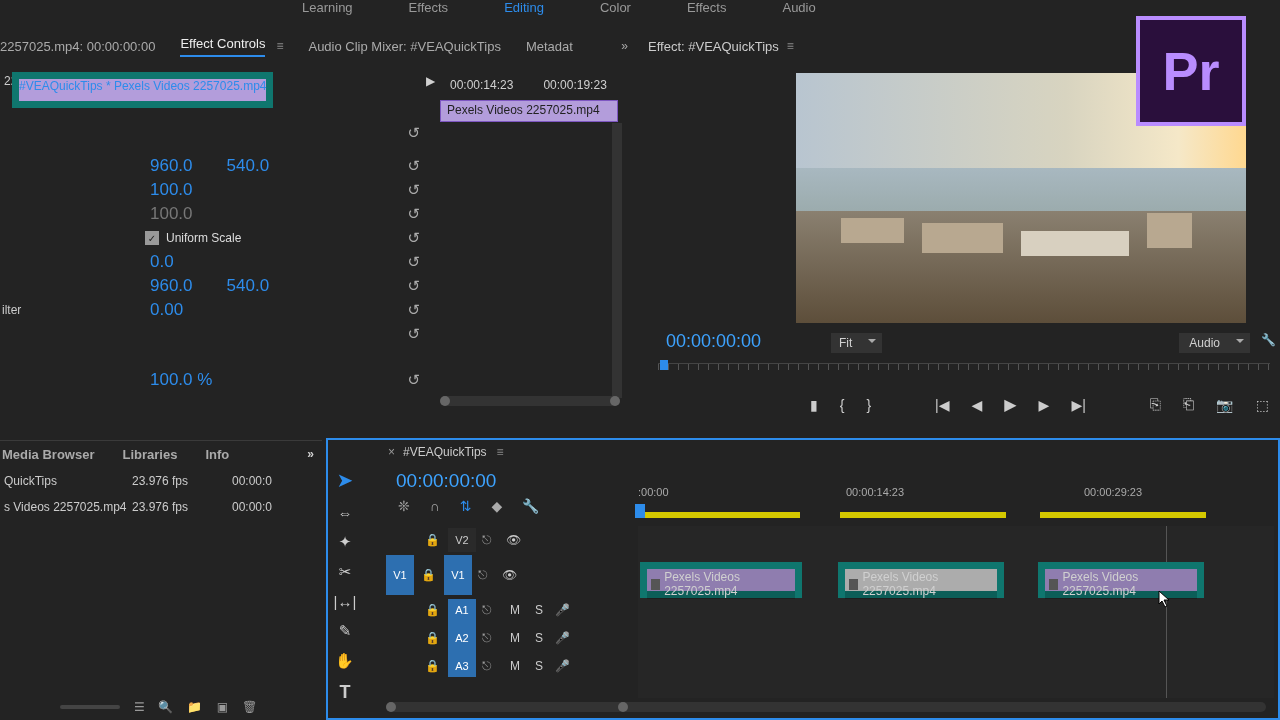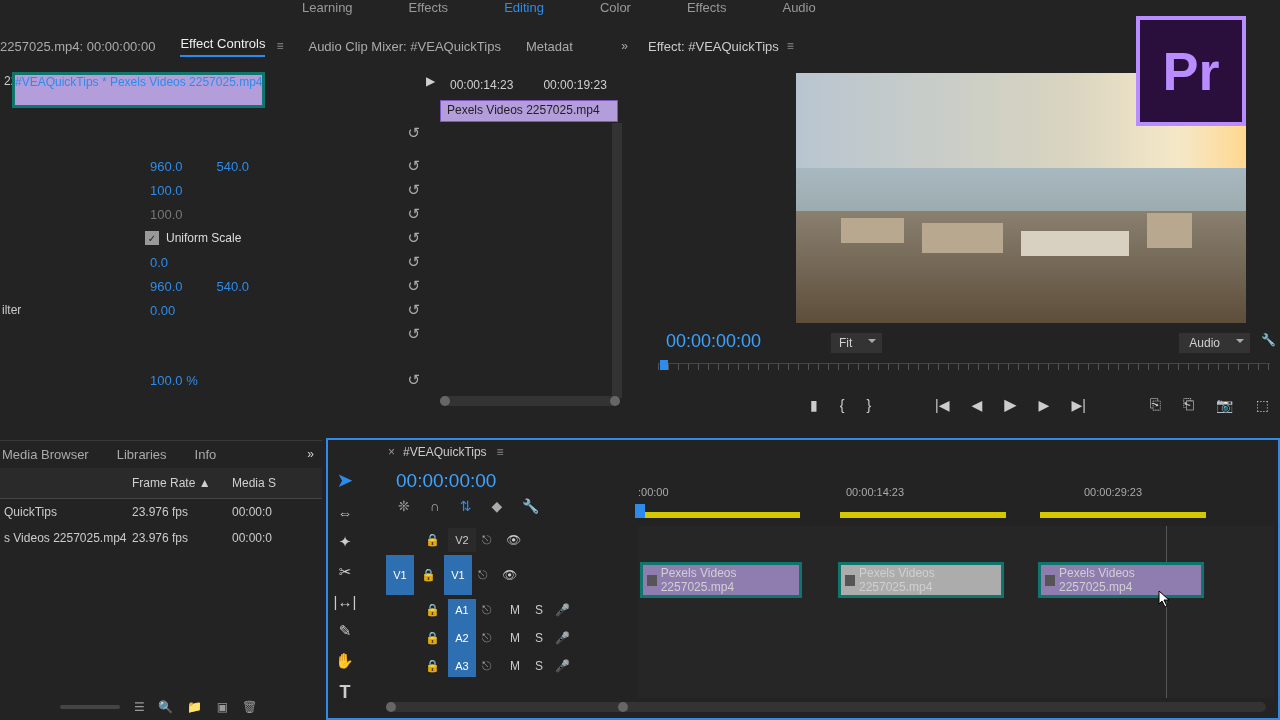--- a/index.html
+++ b/index.html
@@ -17,21 +17,21 @@
 .effect-controls { position: absolute; top: 68px; left: 0; width: 640px; height: 360px; background: #232323; }
 .ec-header { display: flex; align-items: center; gap: 6px; padding: 6px 4px; font-size: 13px; }
 .ec-header .seq { color: #ccc; }
 .ec-header .clip { color: #2d8ceb; margin-left: 8px; }
 .ec-header .dd { color: #aaa; margin-left: 4px; }
 .ec-tc { position: absolute; top: 10px; left: 450px; display: flex; gap: 30px; color: #bbb; font-size: 13px; }
 .ec-clipbar { position: absolute; top: 32px; left: 440px; width: 178px; height: 22px; background: #b39ddb; border: 1px solid #7e57c2; color: #222; padding: 2px 6px; font-size: 12px; }
 
 .ec-rows { margin-top: 36px; }
 .ec-row { display: flex; align-items: center; height: 24px; padding-left: 150px; }
-.ec-row .val { color: #2d8ceb; font-size: 13px; margin-right: 34px; }
+.ec-row .val { color: #2d8ceb; font-size: 17px; margin-right: 34px; }
 .ec-row .gray { color: #777; }
 .ec-row .chk { width: 14px; height: 14px; background: #999; margin-left: -5px; display: inline-flex; align-items: center; justify-content: center; color: #222; font-size: 10px; }
 .ec-row .lbl { margin-left: 7px; color: #ddd; }
 .ec-reset { position: absolute; right: 220px; font-size: 15px; color: #aaa; }
 .ec-select { margin-left: 5px; background: #333; border: 1px solid #444; padding: 2px 60px 2px 8px; color: #ccc; }
 .ec-track { position: absolute; right: 18px; width: 10px; top: 55px; bottom: 30px; background: #333; }
 .ec-hbar { position: absolute; bottom: 22px; left: 440px; width: 180px; height: 10px; background: #333; border-radius: 5px; }
 .ec-hbar .knob { width: 10px; height: 10px; background: #666; border-radius: 5px; }
 .ec-hbar .knob.r { position: absolute; right: 0; top: 0; }
 
@@ -51,21 +51,21 @@
 .prog-ruler .phead { position: absolute; left: 2px; top: -4px; width: 8px; height: 10px; background: #2d8ceb; }
 .prog-ruler .tick { position: absolute; top: 0; width: 1px; height: 6px; background: #555; }
 .prog-trans { position: absolute; top: 362px; left: 10px; right: 10px; display: flex; align-items: center; gap: 22px; padding-left: 152px; }
 .prog-trans .btn { color: #ccc; font-size: 14px; cursor: pointer; }
 .prog-trans .play { font-size: 16px; }
 
 .pr-logo { position: absolute; top: 16px; right: 34px; width: 110px; height: 110px; background: #2a0f3c; border: 4px solid #b98cff; display: flex; align-items: center; justify-content: center; }
 .pr-logo span { color: #b98cff; font-size: 54px; font-weight: 600; font-family: Arial; }
 
 .project-panel { position: absolute; top: 440px; left: 0; width: 322px; bottom: 0; background: #232323; border-top: 1px solid #3a3a3a; }
-.pp-tabs { display: flex; gap: 28px; padding: 6px 2px; }
+.pp-tabs { display: flex; gap: 28px; padding: 6px 2px; font-weight: bold; }
 .pp-tabs .tab { color: #aaa; font-size: 13px; }
 .pp-info { display: flex; justify-content: space-between; padding: 26px 10px 6px; color: #999; }
 .pp-info .folder { width: 18px; height: 14px; border: 1px solid #888; border-radius: 2px 2px 0 0; }
 .pp-cols { display: flex; padding: 8px 2px; border-bottom: 1px solid #444; background: #2a2a2a; }
 .pp-cols .c1 { width: 130px; padding-left: 8px; }
 .pp-cols .c2 { width: 100px; }
 .pp-cols .c3 { }
 .pp-row { display: flex; padding: 6px 2px; }
 .pp-row .c1 { width: 130px; padding-left: 2px; color: #ccc; overflow: hidden; white-space: nowrap; }
 .pp-row .c2 { width: 100px; color: #ccc; }
@@ -95,21 +95,21 @@
 .track-row .eye { width: 18px; color: #ccc; }
 .track-row .m { width: 18px; color: #ccc; text-align: center; }
 
 .tl-ruler { position: absolute; left: 310px; right: 4px; top: 50px; height: 28px; }
 .tl-ruler .lbl { position: absolute; top: -4px; color: #aaa; font-size: 11px; }
 .tl-ruler .inout { position: absolute; top: 22px; height: 6px; background: #d4c800; }
 .tl-ruler .ph { position: absolute; top: 14px; width: 10px; height: 14px; background: #2d8ceb; left: -3px; }
 
 .tl-area { position: absolute; left: 310px; right: 4px; top: 86px; bottom: 20px; background: #262626; }
 .tl-area .vtrack { position: absolute; left: 0; right: 0; top: 32px; height: 42px; }
-.clip { position: absolute; top: 4px; height: 36px; background: #b39ddb; border: 3px solid #0f766e; }
+.clip { position: absolute; top: 4px; height: 36px; background: #b39ddb; border: 7px solid #0f766e; }
 .clip.sel { background: #d8d8d8; }
 .clip .hdr { background: rgba(0,0,0,0.2); color: #333; font-size: 11px; padding: 1px 4px; display: flex; align-items: center; gap: 4px; }
 .clip .fx { width: 11px; height: 11px; background: #555; }
 
 .tl-hbar { position: absolute; bottom: 6px; left: 58px; right: 12px; height: 10px; background: #333; border-radius: 5px; }
 .tl-hbar .knob { position: absolute; width: 10px; height: 10px; background: #666; border-radius: 5px; }
 
 .cursor { position: absolute; width: 14px; height: 18px; pointer-events: none; }
 .cursor svg { width: 100%; height: 100%; }
 
@@ -308,25 +308,20 @@
     <span>Pr</span>
   </div>
 
 <div class="project-panel">
   <div class="pp-tabs">
     <span class="tab">Media Browser</span>
     <span class="tab">Libraries</span>
     <span class="tab">Info</span>
     <span style="margin-left:auto;margin-right:6px">»</span>
   </div>
-  <div class="pp-cols">
-    <span class="c1"></span>
-    <span class="c2"><span>Frame Rate</span> <span>▲</span></span>
-    <span class="c3">Media S</span>
-  </div>
   <div class="pp-row">
     <span class="c1">QuickTips</span>
     <span class="c2">23.976 fps</span>
     <span class="c3">00:00:0</span>
   </div>
   <div class="pp-row">
     <span class="c1">s Videos 2257025.mp4</span>
     <span class="c2">23.976 fps</span>
     <span class="c3">00:00:0</span>
   </div>

